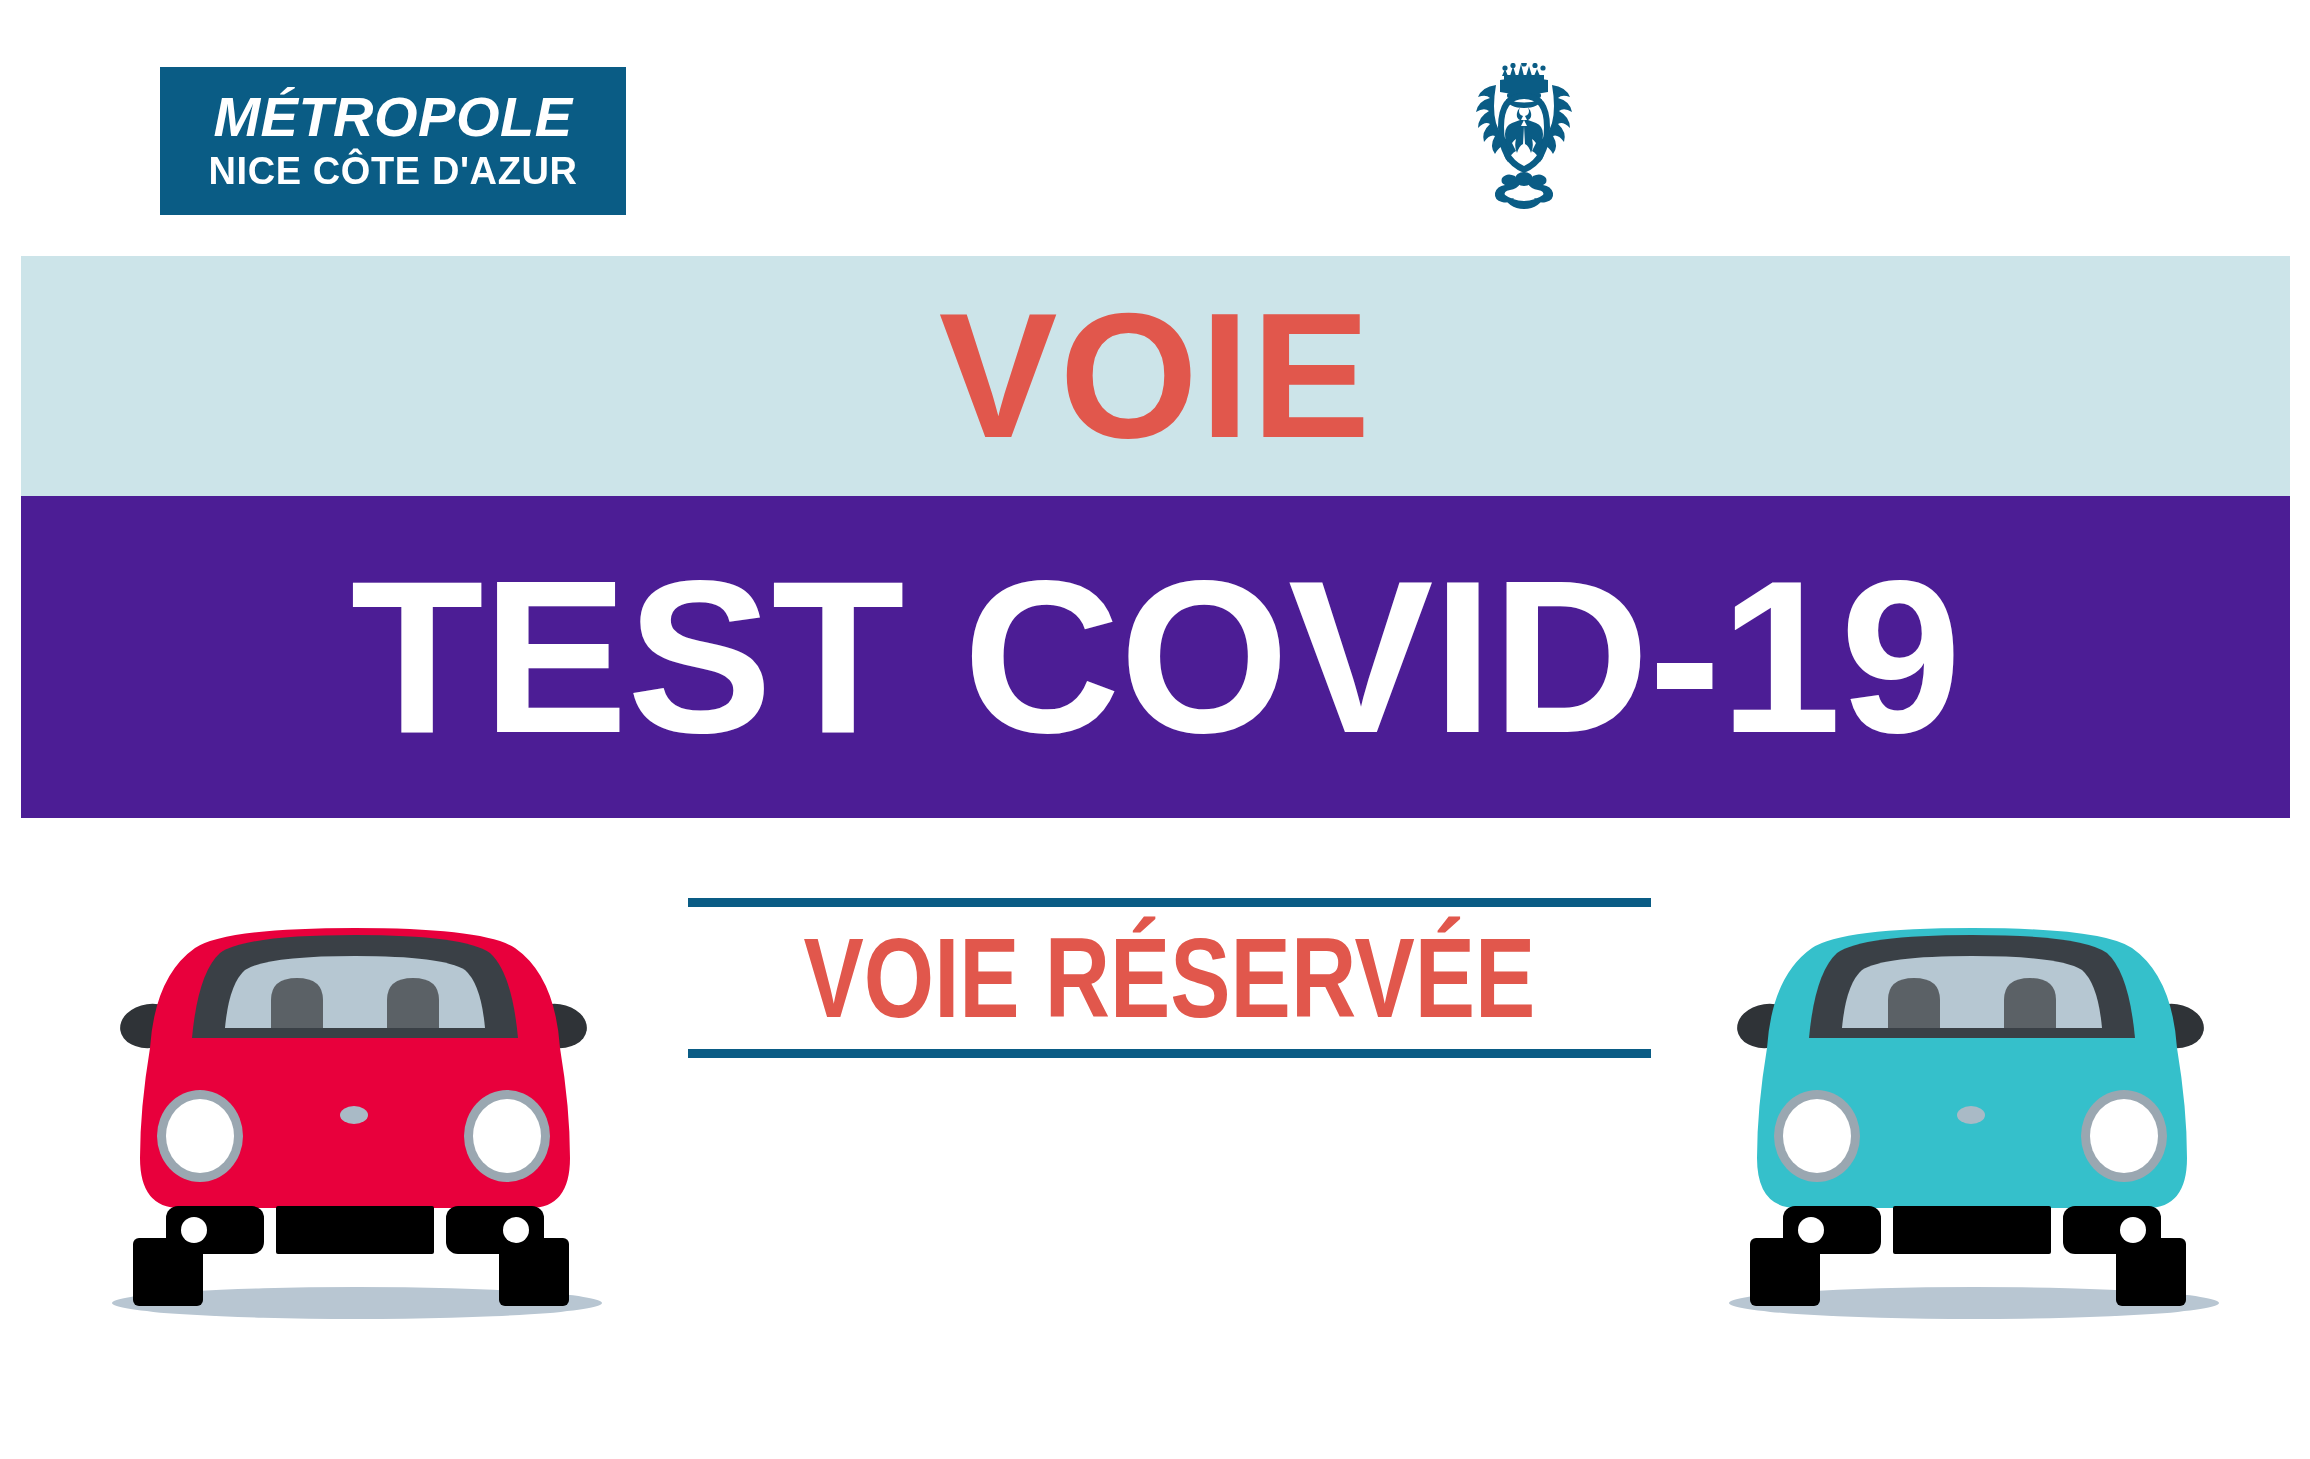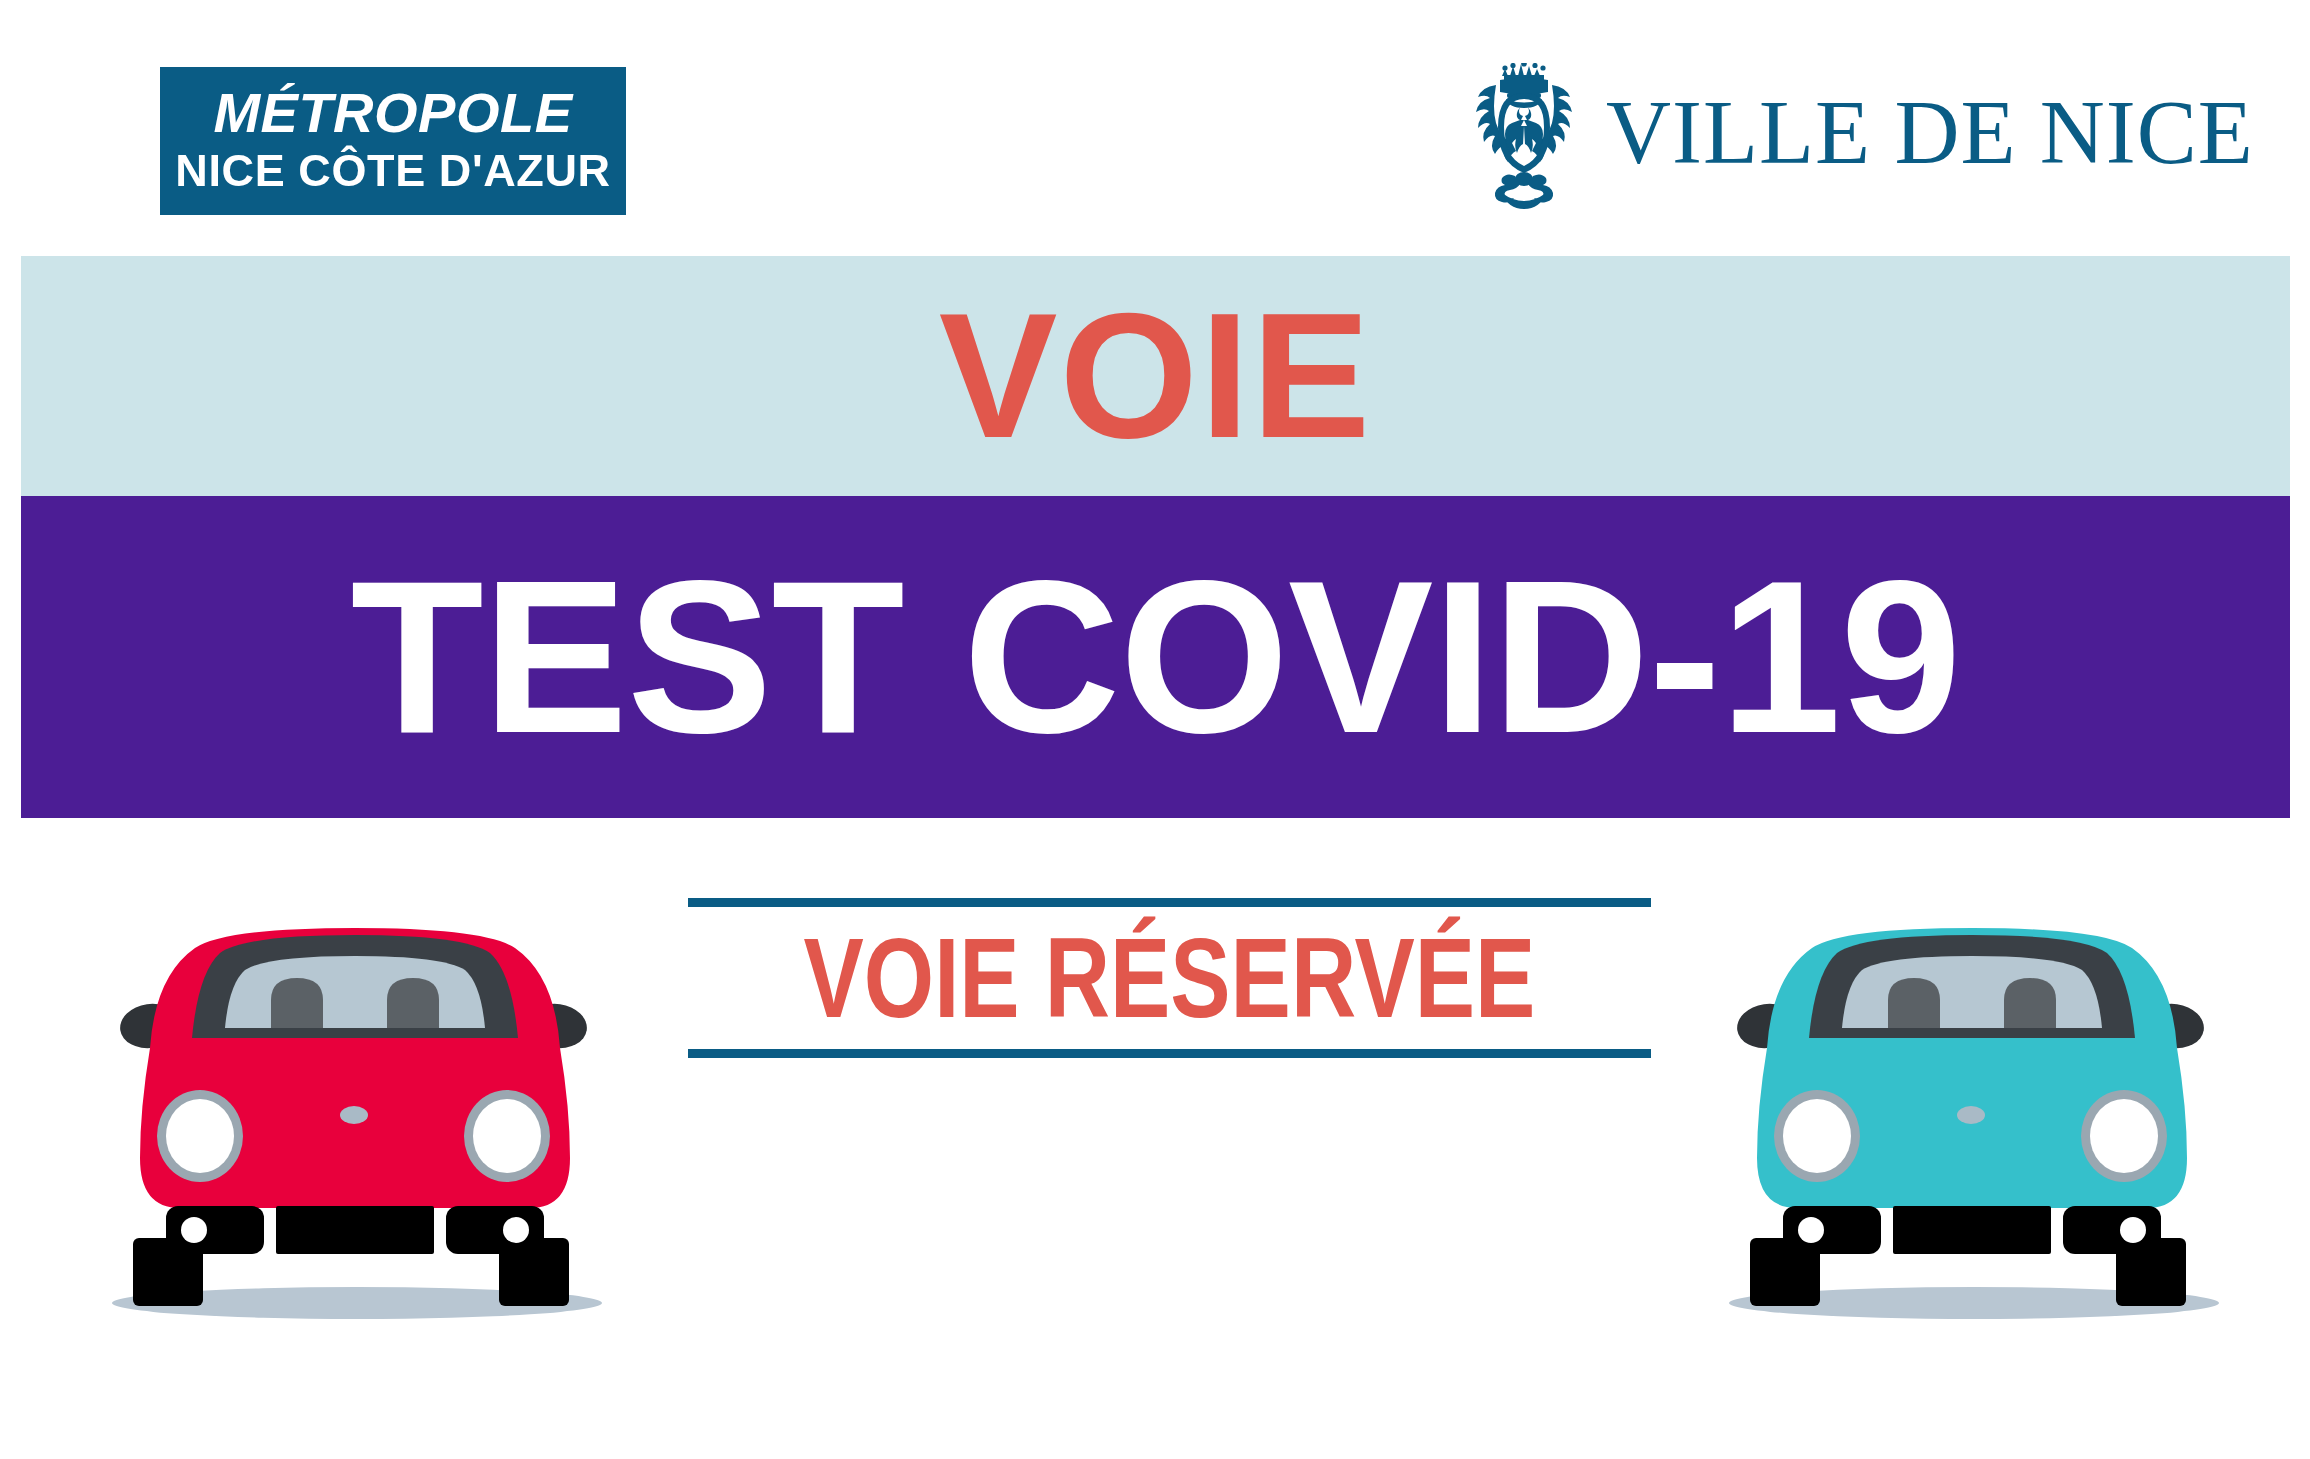--- a/index.html
+++ b/index.html
@@ -17,21 +17,21 @@
     position:absolute;left:160px;top:67px;width:466px;height:148px;
     background:#0A5C85;
     display:flex;flex-direction:column;align-items:center;justify-content:center;
     box-sizing:border-box;padding:6px 0 10px 0;
   }
   #metropole-logo .l1{
     color:#ffffff;font-weight:bold;font-size:56px;line-height:1.0;
     letter-spacing:0.5px;white-space:nowrap;font-style:italic;
   }
   #metropole-logo .l2{
-    color:#ffffff;font-weight:bold;font-size:45px;line-height:1.0;
+    color:#ffffff;font-weight:bold;font-size:38px;line-height:1.0;
     letter-spacing:0.6px;white-space:nowrap;margin-top:7px;
   }
 
   #ville-logo{
     position:absolute;left:1460px;top:62px;height:150px;
     display:flex;align-items:center;gap:18px;
   }
   #ville-logo .crest{width:128px;height:148px;display:block;}
   #ville-logo .wordmark{
     font-family:"Liberation Serif", serif;
@@ -115,21 +115,20 @@
                  m0 6 q20 0 20 28 q0 30 -20 39 q-20 -9 -20 -39 q0 -28 20 -28 z"></path>
 
         <path d="M64 44 q-6 0 -7 6 q-1 5 3 7 l-8 3 q-7 3 -7 11 q0 9 5 15 q2 -8 6 -10 q-2 8 1 14 q2 -7 6 -9 l1 -18 h-3 l3 -6 h-3 l2 -4 q-4 -1 -4 -5 q0 -4 5 -4 q5 0 5 4 q0 4 -4 5 l2 4 h-3 l3 6 h-3 l1 18 q4 2 6 9 q3 -6 1 -14 q4 2 6 10 q5 -6 5 -15 q0 -8 -7 -11 l-8 -3 q4 -2 3 -7 q-1 -6 -7 -6 z"></path>
 
         <ellipse cx="64" cy="116" rx="9" ry="7"></ellipse>
         <path d="M55 113 q-8 -4 -13 2 q-2 5 3 7 q-8 1 -10 8 q-1 7 7 9 q8 2 12 -4 q-7 2 -9 -2 q-2 -5 5 -6 q7 -1 10 -6 z"></path>
         <path d="M73 113 q8 -4 13 2 q2 5 -3 7 q8 1 10 8 q1 7 -7 9 q-8 2 -12 -4 q7 2 9 -2 q2 -5 -5 -6 q-7 -1 -10 -6 z"></path>
         <path d="M42 130 q22 16 44 0 q-6 16 -22 16 q-16 0 -22 -16 z"></path>
       </g>
     </svg>
-    <div class="wordmark">VILLE DE NICE</div>
   </div>
 
   <div id="drive-band">
     <div class="txt">VOIE</div>
   </div>
 
   <div id="covid-band">
     <div class="txt">TEST COVID-19</div>
   </div>
 

